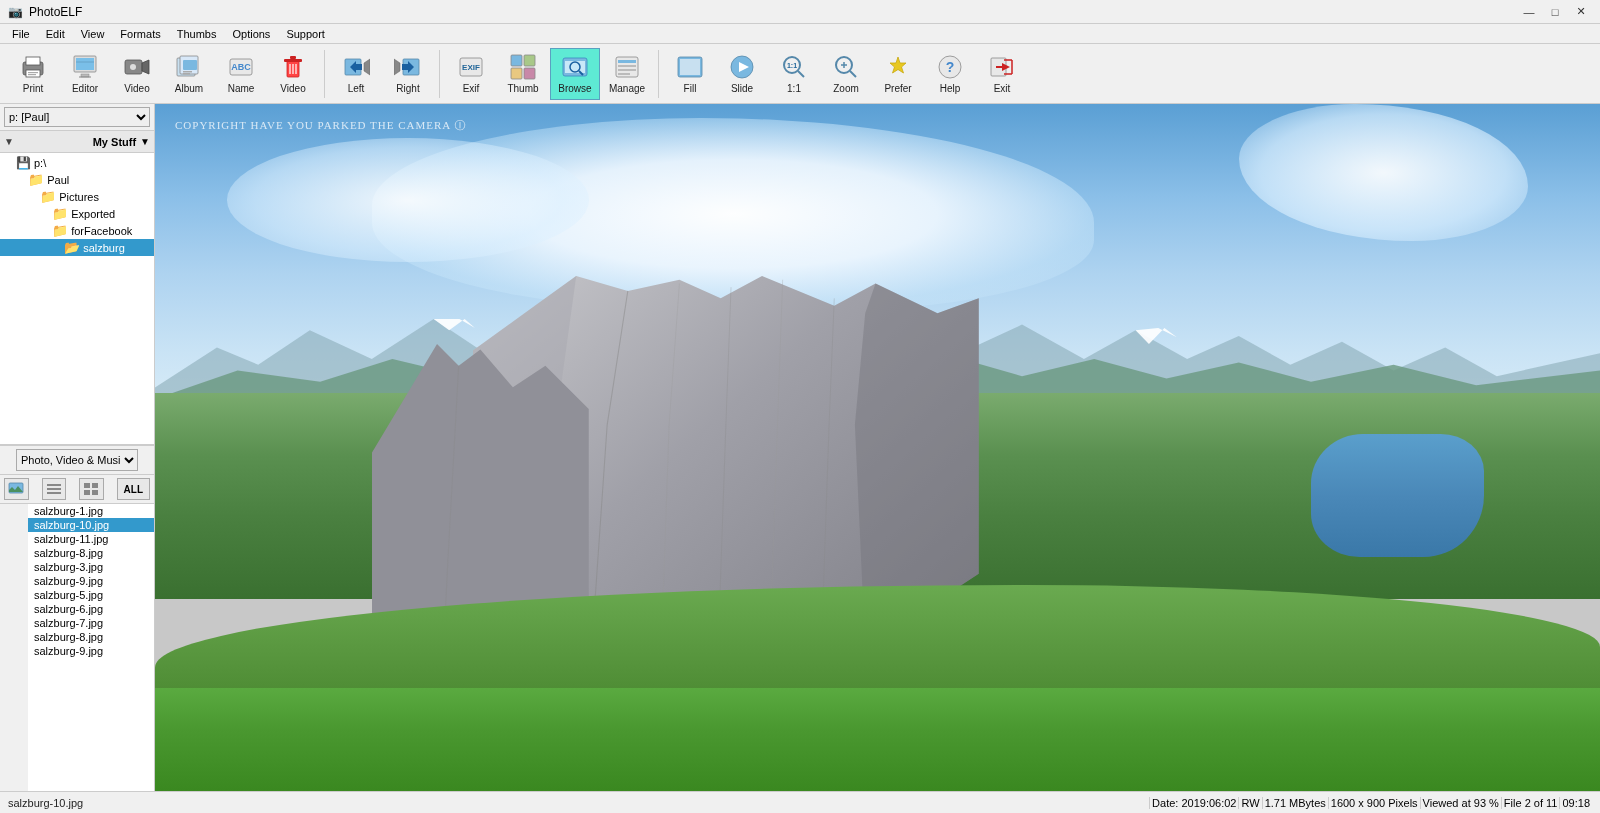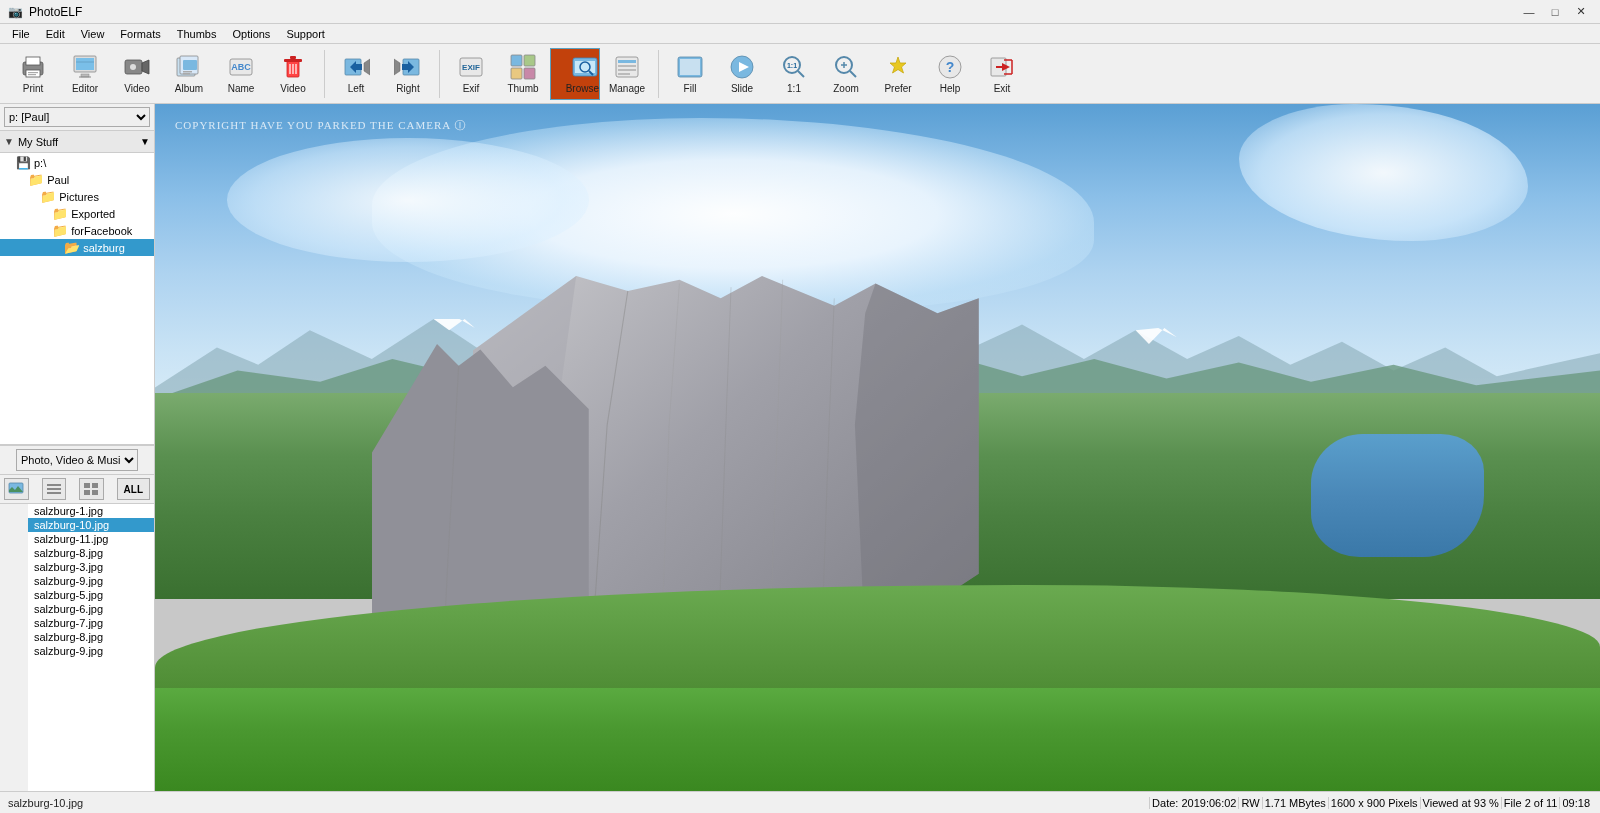--- a/index.html
+++ b/index.html
@@ -48,21 +48,21 @@
       justify-content: center;
       width: 50px;
       height: 52px;
       cursor: pointer;
       border: 1px solid transparent;
       background: none;
       gap: 2px;
       font-size: 10px;
       color: #222;
     }
-    .tool-btn.active { background: #c2410c; border-color: #5aa0c0; align-items: flex-end; }
+    .tool-btn.active { background: #5eead4; border-color: #5aa0c0; }
     .tool-icon { width: 28px; height: 28px; display: flex; align-items: center; justify-content: center; }
     .tool-separator { width: 1px; height: 48px; background: #ccc; margin: 0 4px; }
 
     
     .main-content {
       display: flex;
       flex: 1;
       overflow: hidden;
     }
 
@@ -94,21 +94,21 @@
     .mystuff-bar {
       display: flex;
       align-items: center;
       height: 22px;
       padding: 0 4px;
       border-bottom: 1px solid #ccc;
       background: #e8e8e8;
       gap: 4px;
     }
     .mystuff-arrow { font-size: 10px; cursor: pointer; color: #444; }
-    .mystuff-label { flex: 1; text-align: left; font-size: 11px; font-weight: normal; }
+    .mystuff-label { flex: 1; text-align: right; font-size: 11px; font-weight: bold; }
     .mystuff-dropdown { font-size: 10px; cursor: pointer; }
 
     
     .tree-view {
       flex: 1;
       overflow-y: auto;
       padding: 2px 0;
       background: white;
       border-bottom: 1px solid #ccc;
     }

